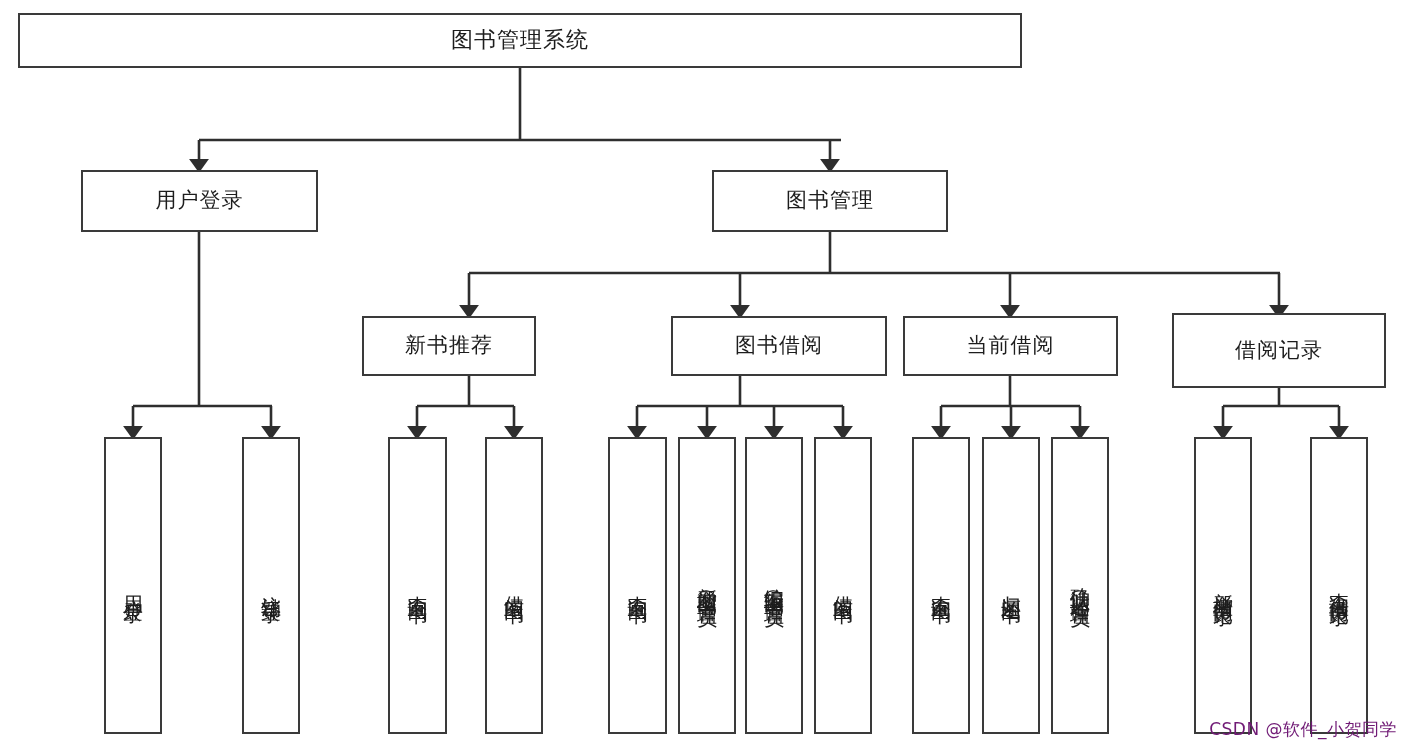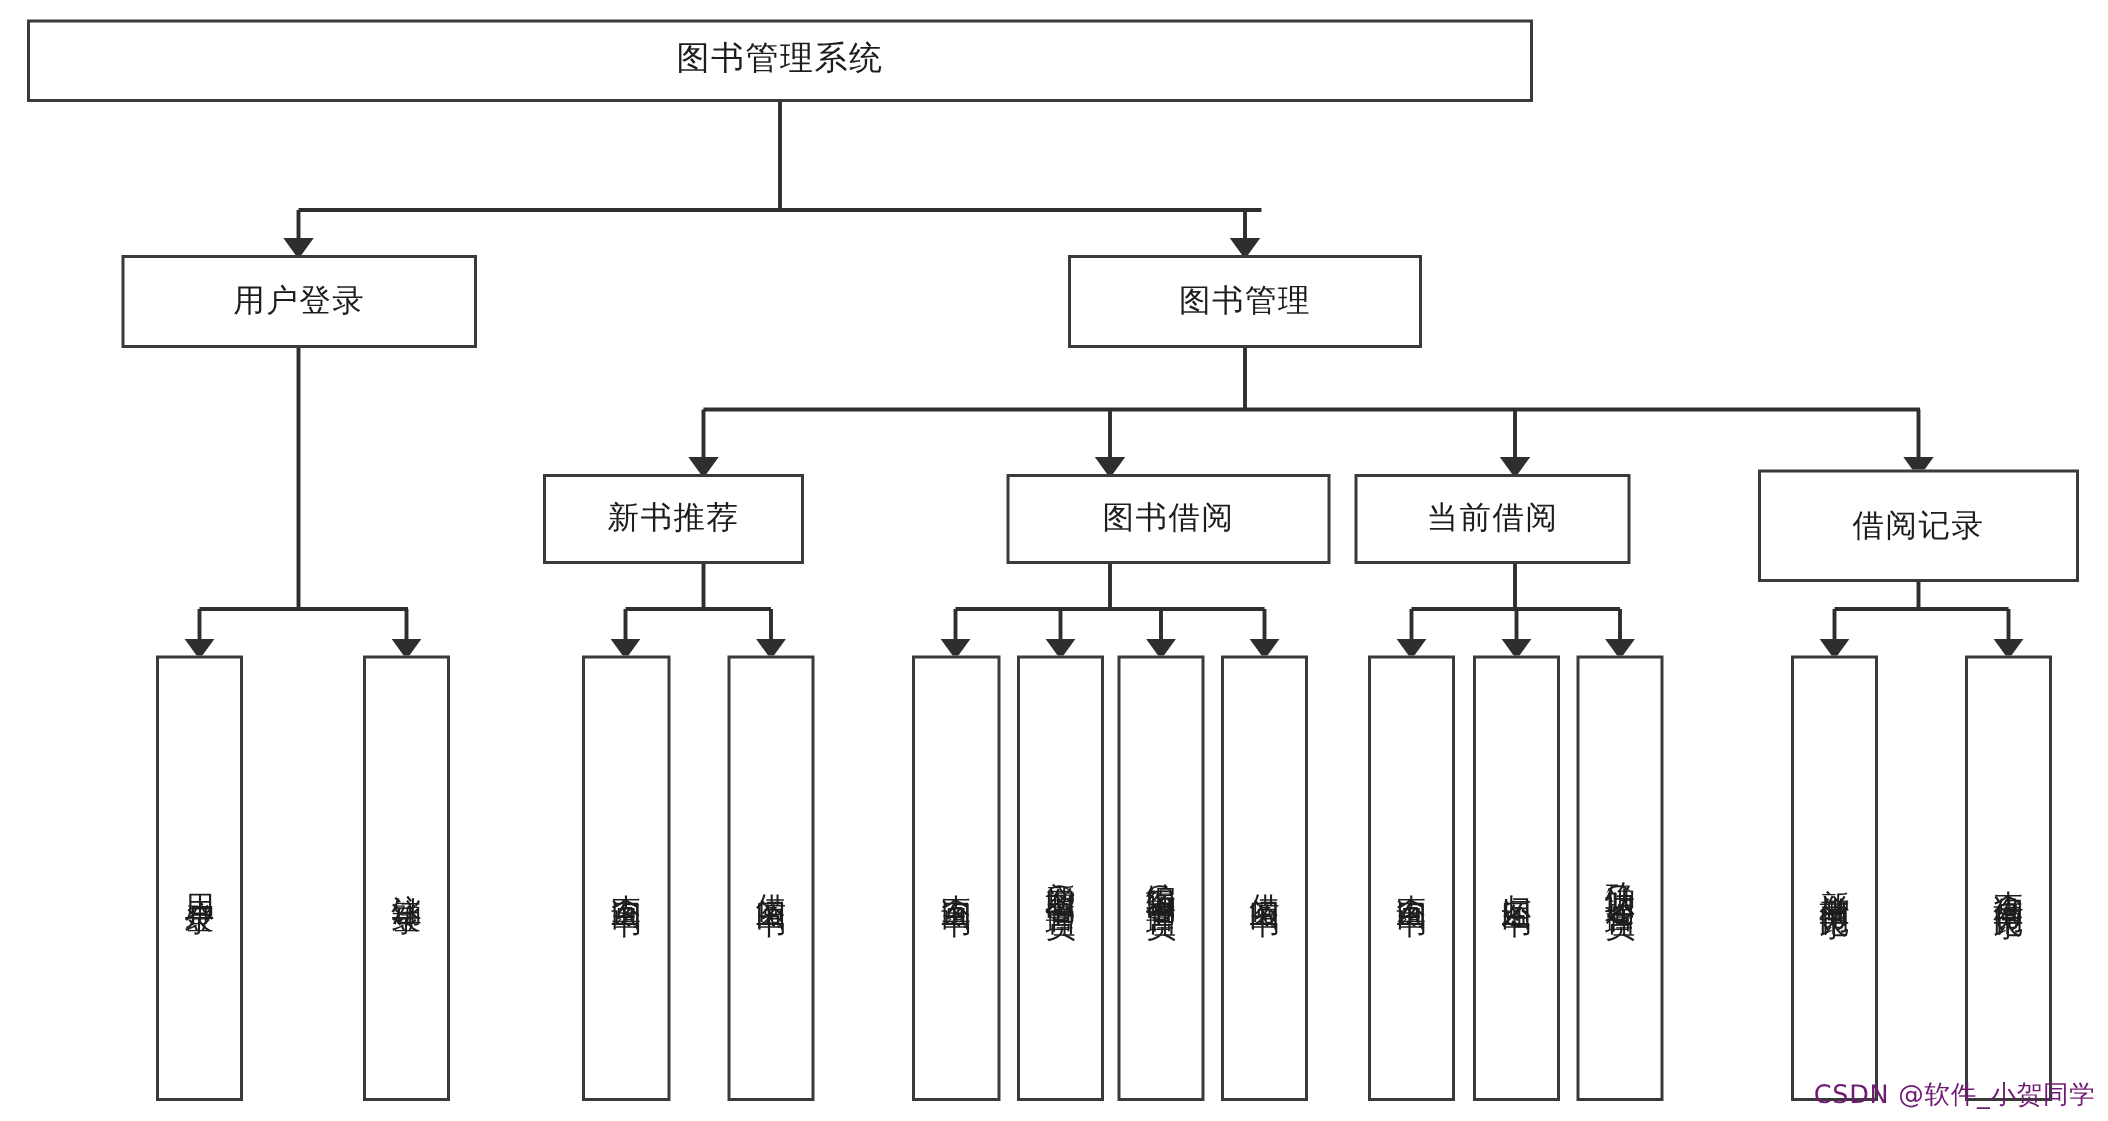--- a/index.html
+++ b/index.html
@@ -135,21 +135,21 @@
   <div class="node horizontal" style="left:712px; top:170px; width:236px; height:62px;justify-content:center;">
     <span>图书管理</span>
   </div>
 
   <div class="node horizontal" style="left:362px; top:316px; width:174px; height:60px;">
     <span>新书推荐</span>
   </div>
   <div class="node horizontal" style="left:632px; top:316px; width:216px; height:60px;margin-left:39px;">
     <span>图书借阅</span>
   </div>
-  <div class="node horizontal" style="left:903px; top:316px; width:184px; height:60px;">
+  <div class="node horizontal" style="left:903px; top:316px; width:215px; height:60px;">
     <span>当前借阅</span>
   </div>
   <div class="node horizontal" style="left:1172px; top:313px; width:214px; height:75px;font-family:Liberation Serif, serif;">
     <span>借阅记录</span>
   </div>
 
   <div class="node vertical" style="left:104px; top:437px; width:58px; height:297px;">
     <span class="vlabel">用户登录</span>
   </div>
   <div class="node vertical" style="left:242px; top:437px; width:58px; height:297px;">

